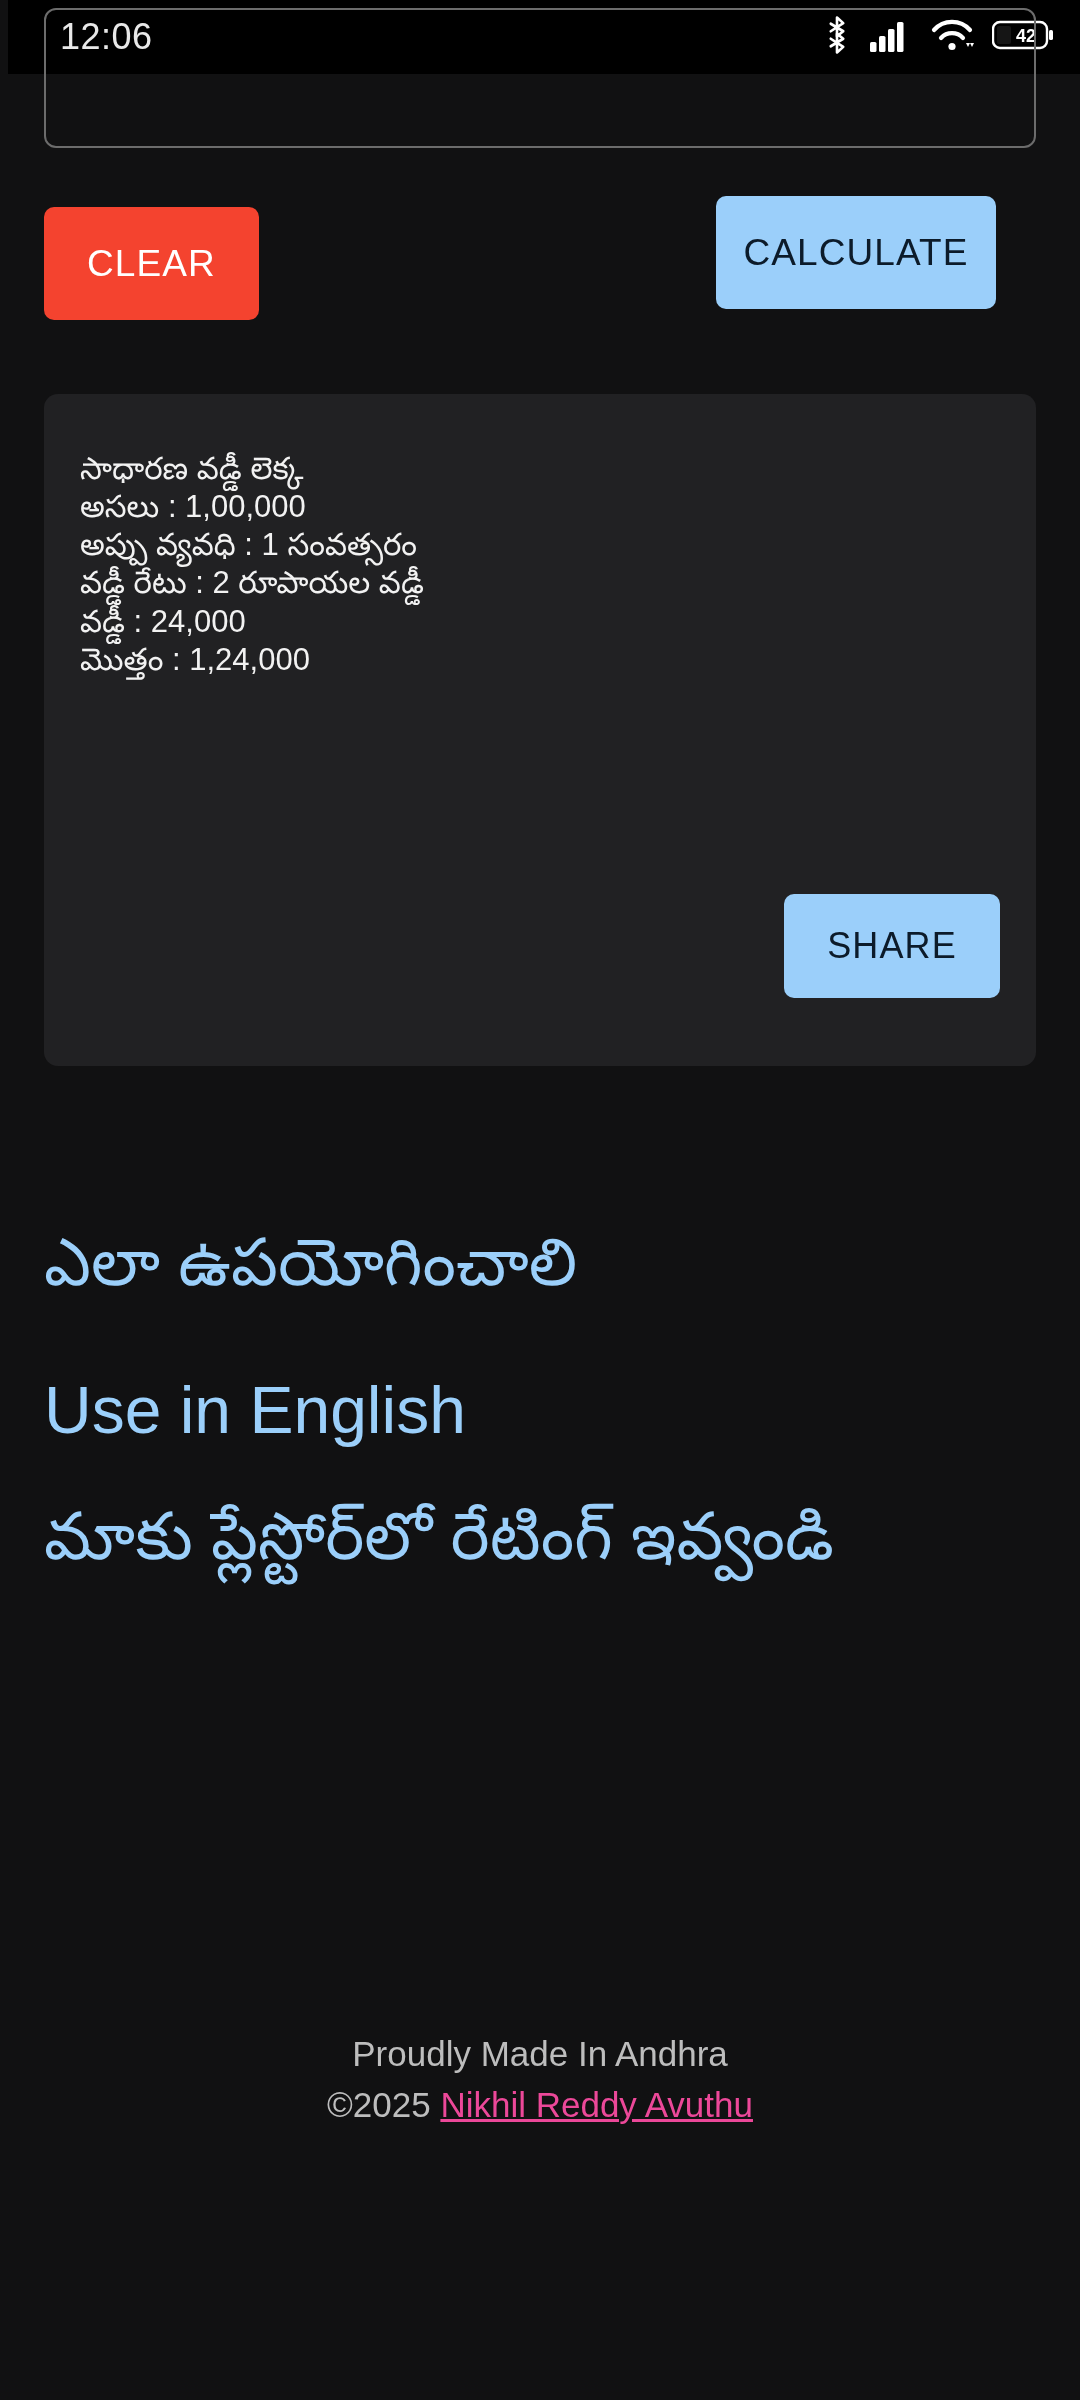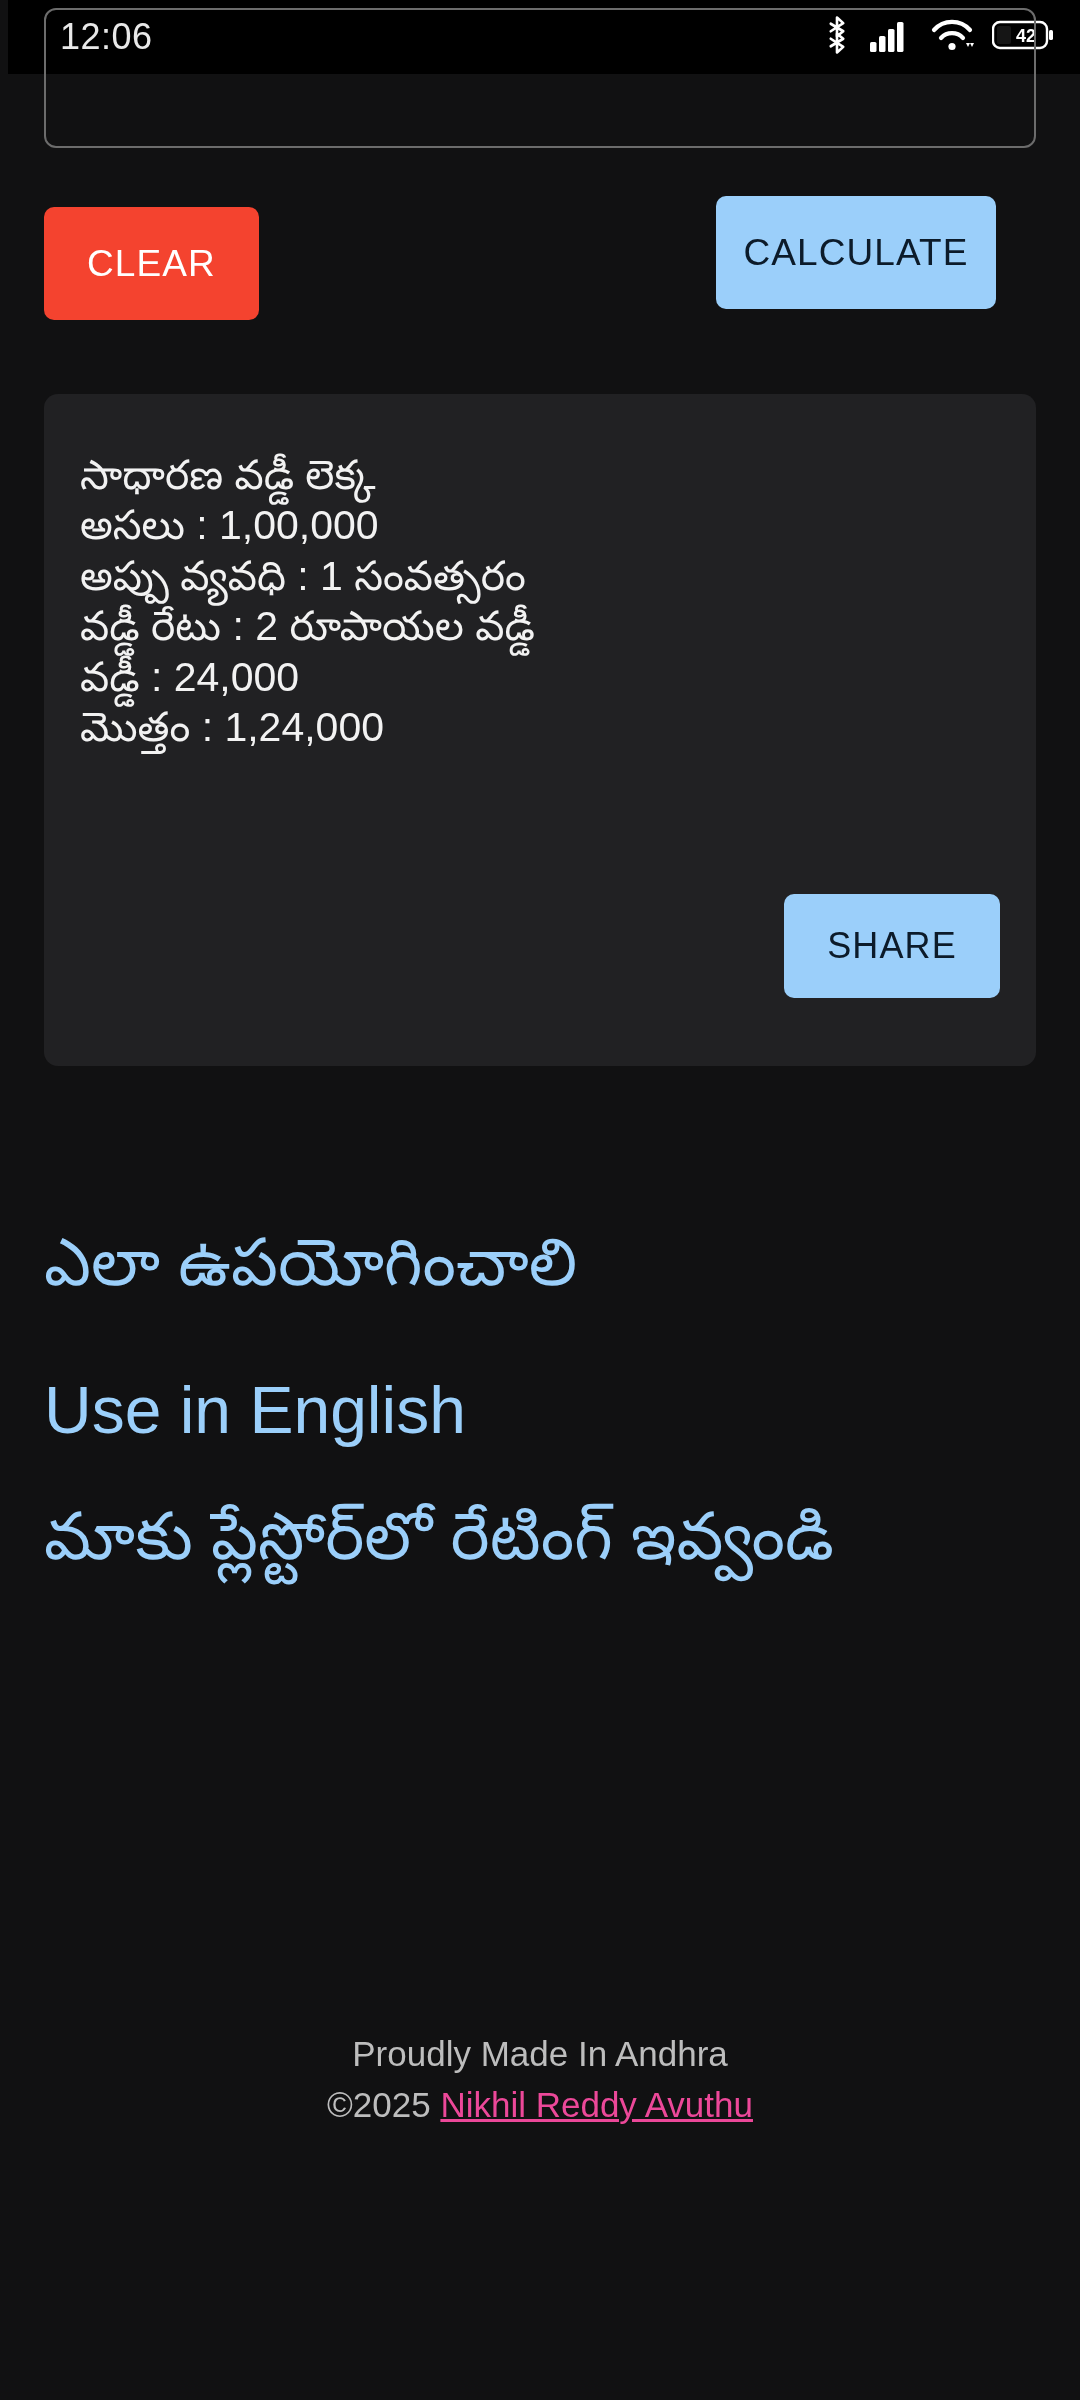--- a/index.html
+++ b/index.html
@@ -72,21 +72,21 @@
   
   #result-card {
     position:absolute; left:44px; top:320px;
     width:992px; height:672px;
     background:#212123;
     border-radius:14px;
     padding:56px 36px 0 36px;
   }
   .result-line {
     color:#f2f2f2;
-    font-size:41px;
+    font-size:31px;
     line-height:1.23;
     white-space:nowrap;
     font-family:"Liberation Sans","DejaVu Sans",sans-serif;
   }
   #share-button {
     position:absolute; right:36px; bottom:68px;
     width:216px; height:104px;
     background:#9bcffa; color:#0c1b2a;
     border:none; border-radius:10px; cursor:pointer;
     font-size:36px; font-weight:500; letter-spacing:1.1px;

